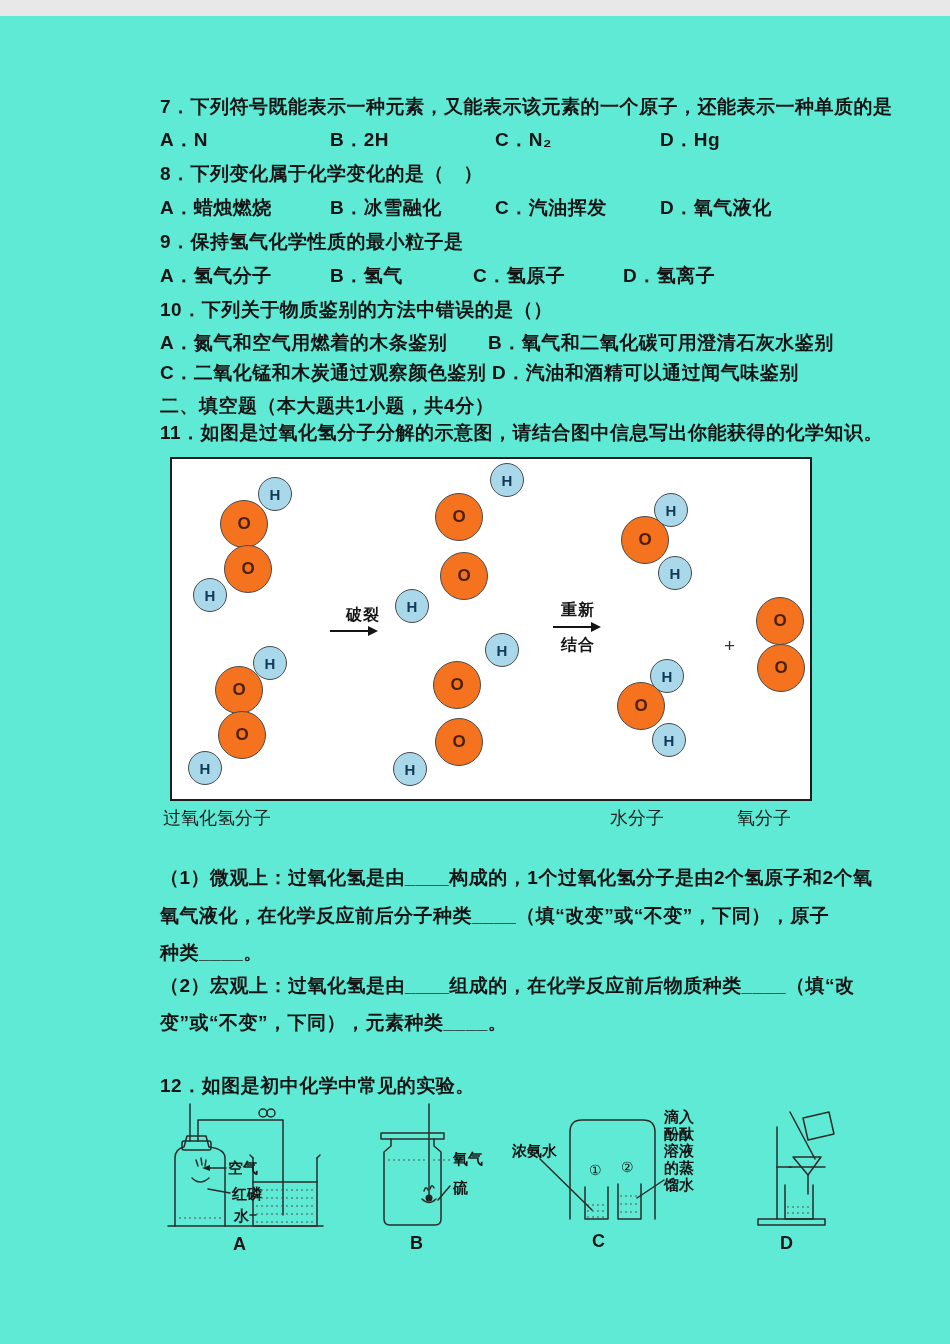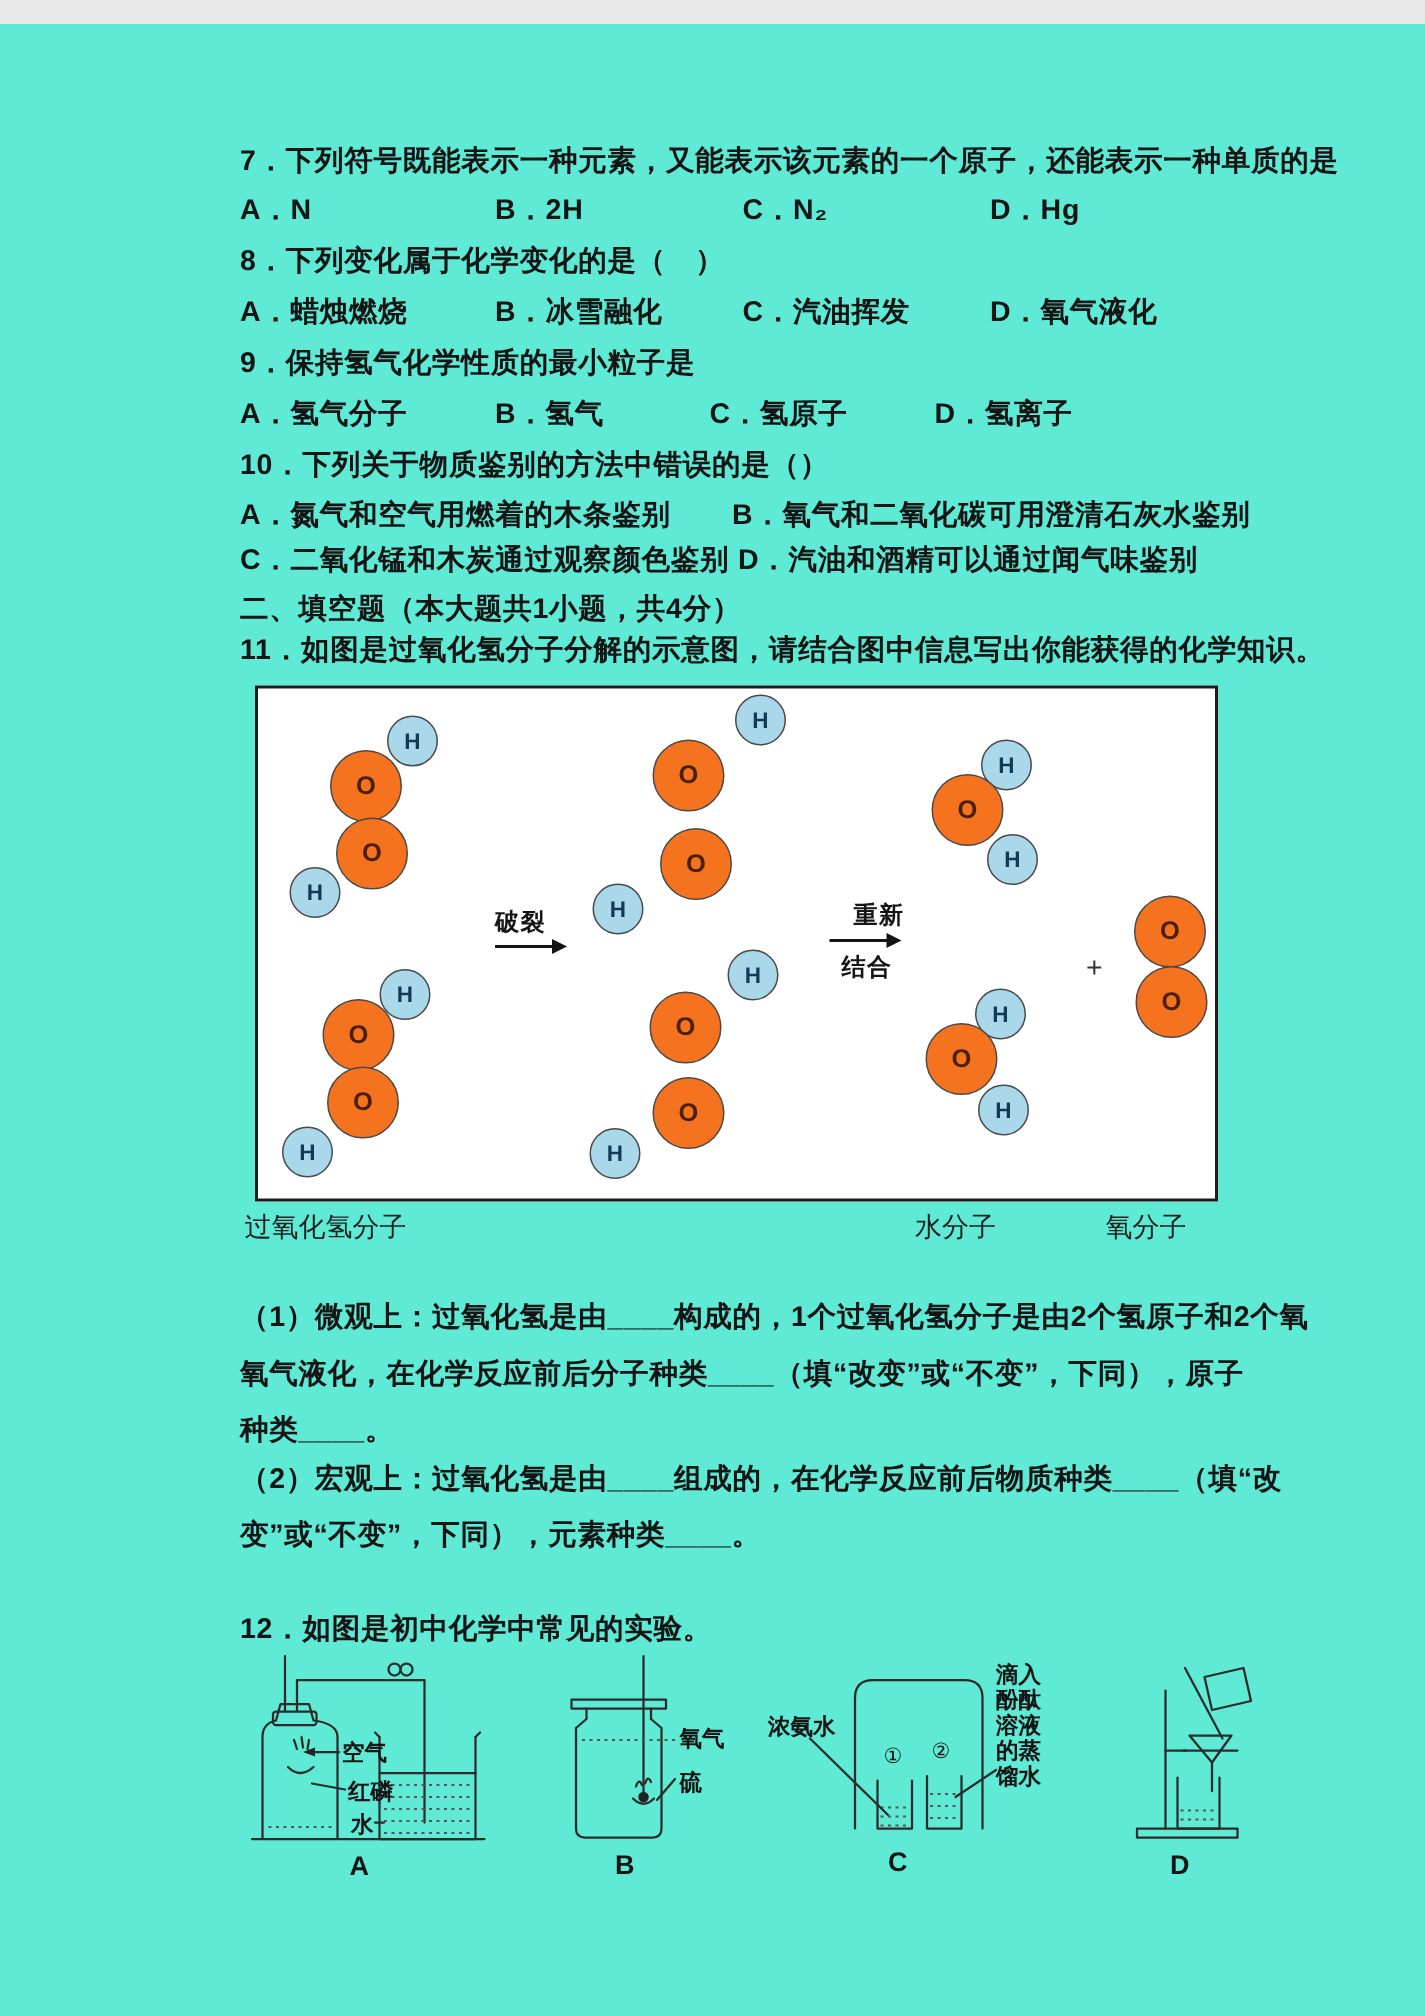--- a/index.html
+++ b/index.html
@@ -96,24 +96,24 @@
           <div class="atom atom-h" style="left: 482px; top: 34px;">H</div>
           <div class="atom atom-o" style="left: 449px; top: 57px;">O</div>
           <div class="atom atom-h" style="left: 486px; top: 97px;">H</div>
           <div class="atom atom-h" style="left: 478px; top: 200px;">H</div>
           <div class="atom atom-o" style="left: 445px; top: 223px;">O</div>
           <div class="atom atom-h" style="left: 480px; top: 264px;">H</div>
           <div class="atom atom-o" style="left: 584px; top: 138px;">O</div>
           <div class="atom atom-o" style="left: 585px; top: 185px;">O</div>
         </div>
 
-      <div class="arrow-lbl" style="left:158px;top:146px;width:50px;text-align:left">破裂</div>
+      <div class="arrow-lbl" style="left:158px;top:146px;width:50px;text-align:right">破裂</div>
       <div class="arrow-line" style="left:158px;top:171px"></div>
 
-      <div class="arrow-lbl" style="left:381px;top:141px;width:50px;text-align:right">重新</div>
+      <div class="arrow-lbl" style="left:381px;top:141px;width:50px;text-align:center">重新</div>
       <div class="arrow-line" style="left:381px;top:167px"></div>
       <div class="arrow-lbl" style="left:381px;top:176px;width:50px;text-align:center">结合</div>
 
       <div class="plus" style="left:552px;top:176px">+</div>
     </div>
 
     <div class="cap" style="left:3px">过氧化氢分子</div>
     <div class="cap" style="left:450px">水分子</div>
     <div class="cap" style="left:577px">氧分子</div>
 

